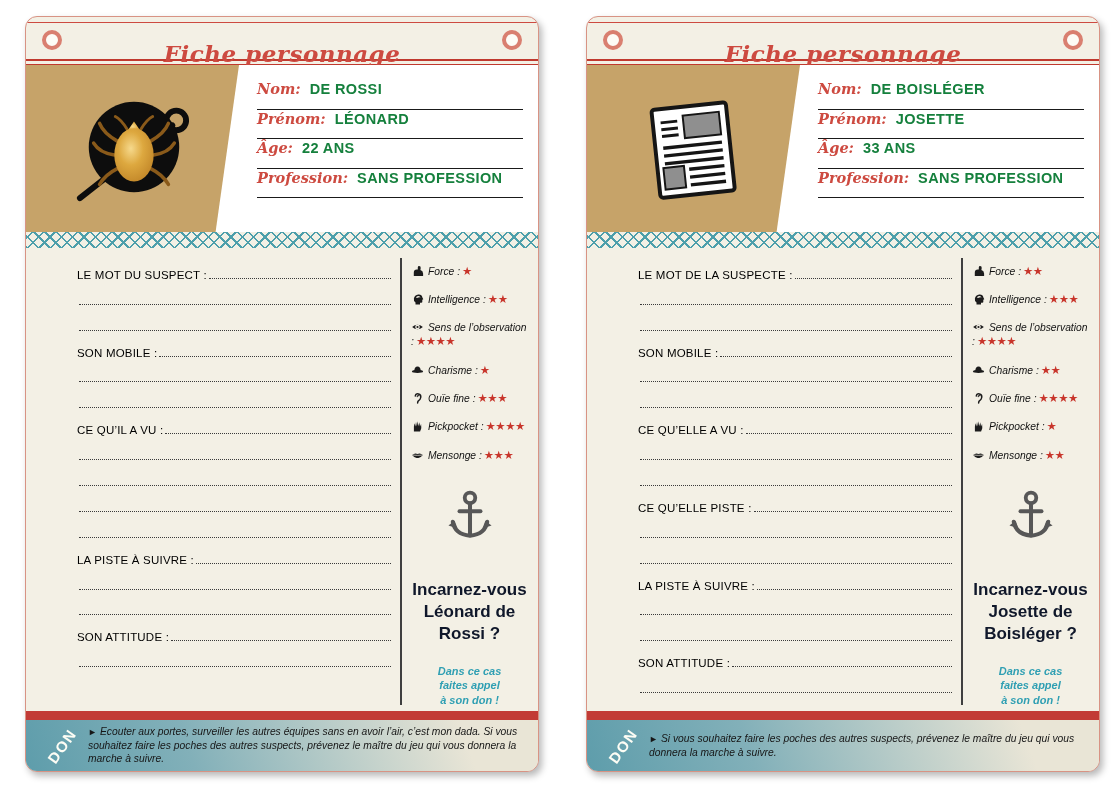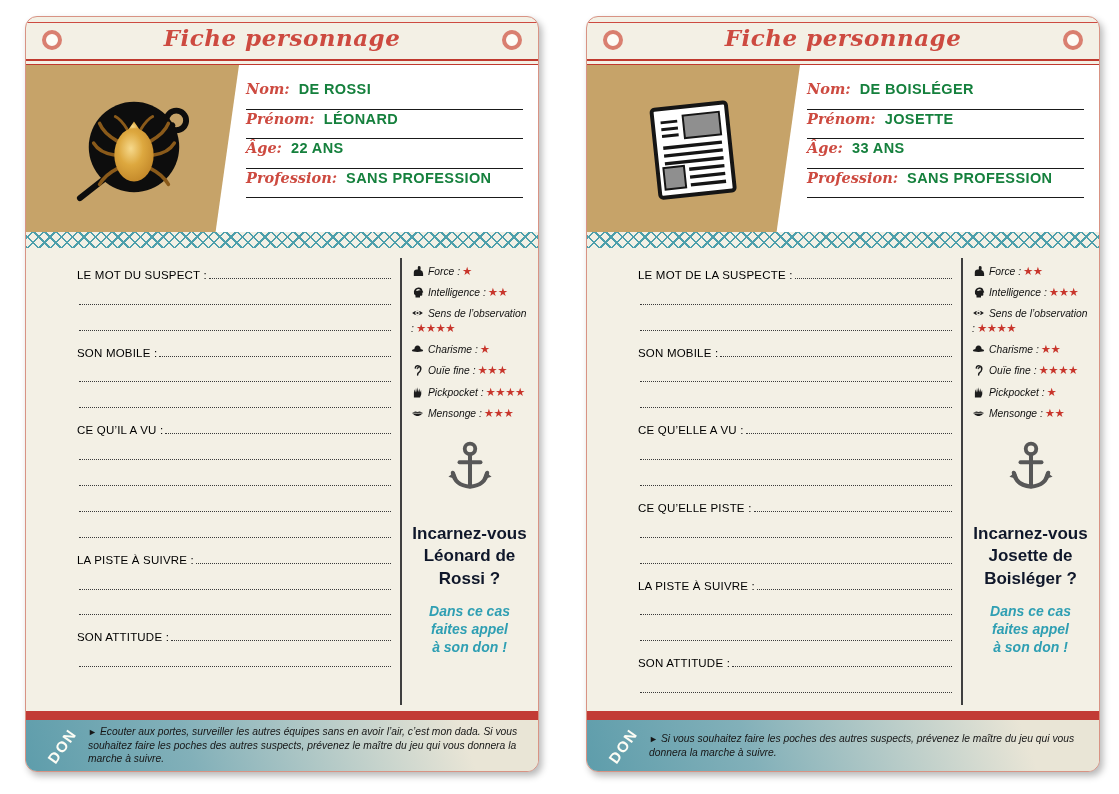--- a/index.html
+++ b/index.html
@@ -13,61 +13,61 @@
     border:1.5px solid #d89384;border-radius:12px;
     box-shadow:3px 4px 7px rgba(0,0,0,.28);
     overflow:hidden;display:flex;flex-direction:column;position:relative;
   }
   
   .card-header{position:relative;height:42px;flex:0 0 auto;}
   .card-header::before{content:"";position:absolute;top:5px;left:0;right:0;height:1px;background:#cd4a40;}
   .ring{position:absolute;top:13px;width:12px;height:12px;border:4px solid #d97f70;border-radius:50%;background:#fdfcf7;}
   .ring.l{left:16px}.ring.r{right:16px}
   .card-title{
-    position:absolute;left:0;right:0;top:7px;text-align:center;
+    position:absolute;left:0;right:0;top:23px;text-align:center;
     font-family:"DejaVu Serif",serif;font-style:italic;font-weight:bold;
     color:#cd4a40;font-size:23px;letter-spacing:.5px;
   }
   .hdr-rule{height:3px;border-top:2px solid #c0392e;border-bottom:1px solid #c0392e;flex:0 0 auto;}
   
   .id-section{position:relative;height:167px;background:#ffffff;flex:0 0 auto;}
   .tan{
     position:absolute;left:0;top:0;width:213px;height:167px;background:#c6a369;
     clip-path:polygon(0 0,100% 0,89% 100%,0 100%);
     display:flex;align-items:center;justify-content:center;
   }
   .tan svg{width:118px;height:118px;}
-  .fields{position:absolute;left:220px;right:15px;top:15px;}
+  .fields{position:absolute;left:231px;right:15px;top:15px;}
   .field{display:flex;align-items:baseline;gap:9px;height:28.6px;border-bottom:1.3px solid #1a1a1a;}
   .flabel{font-family:"DejaVu Serif",serif;font-style:italic;font-weight:bold;color:#cd4a40;font-size:14.5px;white-space:nowrap;}
   .fvalue{font-weight:bold;font-size:14.5px;color:#15803d;letter-spacing:.4px;white-space:nowrap;}
   
   .diamonds{
     height:16px;flex:0 0 auto;background-color:#f3f0e5;
     background-image:
       repeating-linear-gradient(45deg,#4d9fab 0 1.7px,transparent 1.7px 8px),
       repeating-linear-gradient(-45deg,#4d9fab 0 1.7px,transparent 1.7px 8px);
   }
   
   .main{flex:1;display:flex;padding:8px 10px 4px 15px;}
   .leftcol{width:350px;}
   .lrow{height:25.9px;display:flex;align-items:flex-end;margin-left:36px;}
   .seclabel{font-size:11.5px;color:#000;letter-spacing:.2px;white-space:nowrap;padding-bottom:1px;}
   .leader{flex:1;border-bottom:1.6px dotted #3a3a3a;margin-bottom:3px;margin-left:2px;}
   .vdiv{width:2px;background:#3f3f3f;margin:2px 9px;}
-  .sidebar{flex:1;padding-top:8px;display:flex;flex-direction:column;}
+  .sidebar{flex:1;padding-top:8px;display:flex;flex-direction:column;justify-content:space-between;}
   .stat{margin-bottom:6.5px;line-height:1.25;font-size:10.3px;}
   .sicon{display:inline-block;width:13px;height:12px;vertical-align:-2px;margin-right:4px;}
   .sicon svg{width:13px;height:12px;}
   .slabel{font-style:italic;color:#111;}
   .stars{color:#c8352b;font-size:11.5px;letter-spacing:-.5px;margin-left:2px;}
   .anchor-wrap{text-align:center;margin-top:14px;}
   .anchor-wrap svg{width:46px;height:54px;}
   .incarnez{margin-top:24px;text-align:center;color:#0f172a;font-weight:bold;font-size:17px;line-height:1.3;white-space:pre-line;}
-  .doncall{margin-top:12px;text-align:center;color:#2f9fb3;font-weight:bold;font-style:italic;font-size:14px;line-height:1.3;white-space:pre-line;}
+  .doncall{margin-top:12px;text-align:center;color:#2f9fb3;font-weight:bold;font-style:italic;font-size:11px;line-height:1.3;white-space:pre-line;}
   
   .redbar{height:9px;background:#c23b36;flex:0 0 auto;}
   .donband{
     height:51px;flex:0 0 auto;position:relative;display:flex;align-items:center;
     background:linear-gradient(70deg,#5e9dab 0%,#82b0b9 32%,#e9e5d6 85%);
   }
   .donlabel{
     position:absolute;left:17px;top:50%;
     transform:translateY(-50%) rotate(-55deg);
     color:#fdfdf5;font-weight:bold;font-size:15px;letter-spacing:1.5px;

